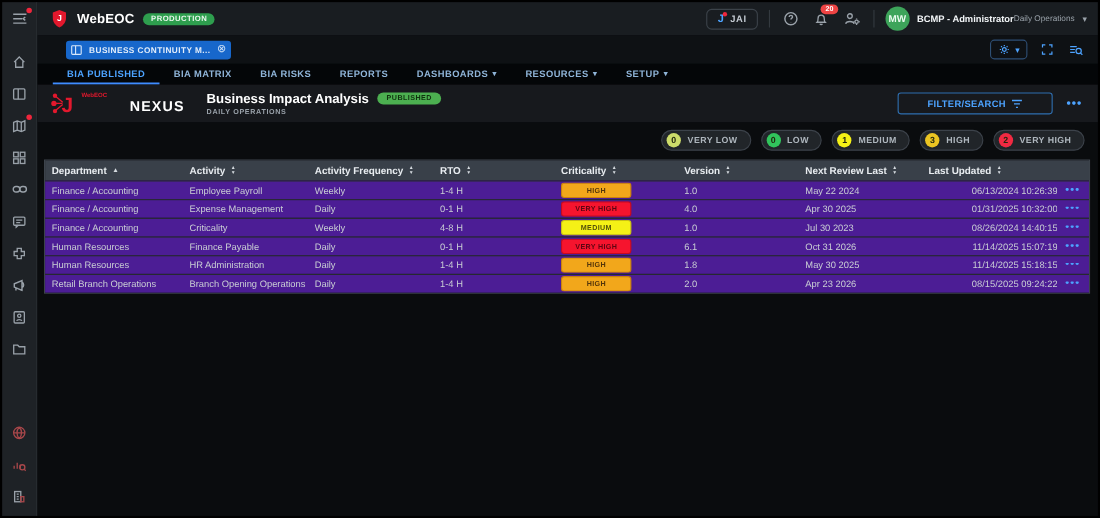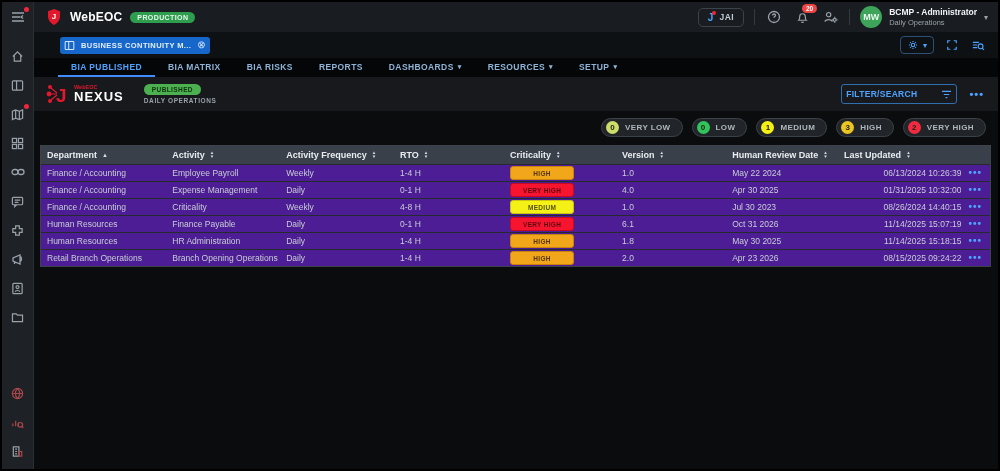--- a/index.html
+++ b/index.html
@@ -26,57 +26,57 @@
   .jai-btn { display:flex; align-items:center; gap:6px; border:1px solid #3c434a; border-radius:5px; padding:3px 9px; cursor:pointer; }
   .jai-glyph { position:relative; color:#4da3ff; font-weight:bold; font-size:10px; }
   .jai-glyph .reddot { top:-1px; right:-3px; width:4px; height:4px; }
   .jai-label { color:#c3cad1; font-size:8.5px; font-weight:bold; letter-spacing:.5px; }
   .tb-divider { width:1px; height:16px; background:#343a40; }
   .tb-icon { position:relative; display:flex; align-items:center; justify-content:center; width:18px; height:18px; cursor:pointer; }
   .tb-icon svg { stroke:#9aa2aa; fill:none; stroke-width:1.3; }
   .bell-badge { position:absolute; top:-4px; right:-6px; background:#ef4444; color:#fff; font-size:6.5px; font-weight:bold; border-radius:7px; padding:1px 4px; }
   .user-chip { display:flex; align-items:center; gap:7px; cursor:pointer; }
   .avatar { width:22px; height:22px; border-radius:50%; background:#3da45a; color:#eafaef; font-size:9px; font-weight:bold; display:flex; align-items:center; justify-content:center; }
-  .user-meta { display:flex; flex-direction:column; line-height:1.25; }
+  .user-meta { display:flex; flex-direction:row; line-height:1.25; }
   .user-name { color:#f2f5f7; font-size:8.5px; font-weight:bold; }
   .user-role { color:#98a0a8; font-size:7.5px; }
   .caret { color:#9aa2aa; font-size:8px; }
 
   
   .boardbar { height:26px; background:#0e1114; display:flex; align-items:center; padding:0 12px 0 26px; flex-shrink:0; }
   .board-tab { display:flex; align-items:center; gap:6px; background:#1767cb; border-radius:3px; height:17px; padding:0 4px; cursor:pointer; }
   .board-tab svg { stroke:#d7e7fa; fill:none; stroke-width:1.3; }
   .board-tab-label { color:#e3eefb; font-size:7.5px; font-weight:bold; letter-spacing:.4px; }
   .board-tab-close { color:#cfe2f8; font-size:10px; line-height:1; cursor:pointer; }
   .boardbar-right { margin-left:auto; display:flex; align-items:center; gap:10px; }
   .bb-btn { display:flex; align-items:center; gap:4px; border:1px solid #2e4f75; border-radius:4px; padding:2px 6px; cursor:pointer; }
   .bb-btn svg, .bb-icon svg { stroke:#4da3ff; fill:none; stroke-width:1.3; }
   .bb-btn .caret { color:#4da3ff; }
   .bb-icon { width:16px; height:16px; display:flex; align-items:center; justify-content:center; cursor:pointer; }
 
   
-  .navrow { height:19px; background:#040608; display:flex; align-items:stretch; padding-left:24px; flex-shrink:0; }
+  .navrow { height:19px; background:#040608; display:flex; align-items:stretch; padding-left:14px; flex-shrink:0; }
   .nav-item { display:flex; align-items:center; gap:4px; padding:0 13px; color:#8fb4d8; font-size:8.5px; font-weight:bold; letter-spacing:.4px; cursor:pointer; border-bottom:2px solid transparent; }
   .nav-item.active { color:#4da3ff; border-bottom-color:#3f8cff; }
   .nav-item .caret { color:inherit; font-size:7px; }
 
   
   .content { flex:1; background:#0a0c0e; display:flex; flex-direction:column; min-height:0; }
   .page-header { height:34px; background:#17191d; display:flex; align-items:center; padding:0 10px; flex-shrink:0; }
   .nexus-logo { display:flex; align-items:center; gap:4px; margin-left:2px; }
   .nexus-text { display:flex; flex-direction:column; line-height:1; }
   .nexus-brand-small { color:#e2182d; font-size:5.5px; font-weight:bold; }
-  .nexus-brand-large { color:#fff; font-size:13px; font-weight:bold; letter-spacing:1px; }
+  .nexus-brand-large { color:#fff; font-size:13px; font-weight:bold; letter-spacing:1px;margin-left:44px; }
   .title-block { margin-left:20px; display:flex; flex-direction:column; justify-content:center; gap:2px; }
   .title-row { display:flex; align-items:center; gap:8px; }
   .page-title { color:#fff; font-size:12px; font-weight:bold; }
   .status-badge { background:#4caf50; color:#10330f; font-size:6.5px; font-weight:bold; padding:2px 8px; border-radius:8px; letter-spacing:.4px; }
   .page-subtitle { color:#9aa2aa; font-size:6.5px; font-weight:bold; letter-spacing:.6px; }
   .header-right { margin-left:auto; display:flex; align-items:center; gap:12px; padding-right:4px; }
-  .filter-btn { display:flex; align-items:center; gap:24px; border:1px solid #2f6fb0; border-radius:3px; padding:4px 4px; color:#4da3ff; font-size:8.5px; font-weight:bold; letter-spacing:.3px; cursor:pointer; }
+  .filter-btn { display:flex; align-items:center; gap:5px; border:1px solid #2f6fb0; border-radius:3px; padding:4px 26px; color:#4da3ff; font-size:8.5px; font-weight:bold; letter-spacing:.3px; cursor:pointer; }
   .filter-btn svg { stroke:#4da3ff; fill:none; stroke-width:1.3; }
   .more-options { color:#4da3ff; font-size:11px; font-weight:bold; letter-spacing:1px; cursor:pointer; line-height:0.4; }
 
   
   .pills-row { display:flex; justify-content:flex-end; align-items:center; gap:9px; padding:7px 12px 6px; flex-shrink:0; }
   .pill { display:flex; align-items:center; gap:6px; background:#212529; border:1px solid #3c424a; border-radius:10px; height:19px; padding:0 11px 0 4px; cursor:pointer; }
   .pill-count { min-width:13px; height:13px; border-radius:7px; color:#22260f; font-size:8px; font-weight:bold; display:flex; align-items:center; justify-content:center; }
   .pill-label { color:#aeb6bd; font-size:8px; font-weight:bold; letter-spacing:.4px; }
 
   
@@ -320,20 +320,21 @@
               <path d="M5 6l6 5M4.8 12h6M5 18l6-5" stroke="#e2182d" stroke-width="1.2"></path>
               <text x="10" y="19.5" font-size="19" font-weight="bold" fill="#e2182d" font-family="Liberation Sans, sans-serif">J</text>
             </svg>
           <span class="nexus-text">
             <span class="nexus-brand-small">WebEOC</span>
             <span class="nexus-brand-large">NEXUS</span>
           </span>
         </div>
         <div class="title-block">
           <div class="title-row">
+            <span class="page-title">Business Impact Analysis</span>
             <span class="status-badge">PUBLISHED</span>
           </div>
           <span class="page-subtitle">DAILY OPERATIONS</span>
         </div>
         <div class="header-right">
           <div class="filter-btn">
             <span>FILTER/SEARCH</span>
             <svg width="11" height="9" viewBox="0 0 12 10">
                 <path d="M1 1.5h10M3 5h6M5 8.5h2"></path>
               </svg>
@@ -385,21 +386,21 @@
   </div>
             <div class="th col-crit">
     <span>Criticality</span>
     <span class="sort updown"></span>
   </div>
             <div class="th col-ver">
     <span>Version</span>
     <span class="sort updown"></span>
   </div>
             <div class="th col-next">
-    <span>Human Review Date</span>
+    <span>Next Review Last</span>
     <span class="sort updown"></span>
   </div>
             <div class="th col-upd">
     <span>Last Updated</span>
     <span class="sort updown"></span>
   </div>
           </div>
         <div id="tbody">
             <div class="trow">
     <div class="td col-dept">Finance / Accounting</div>

